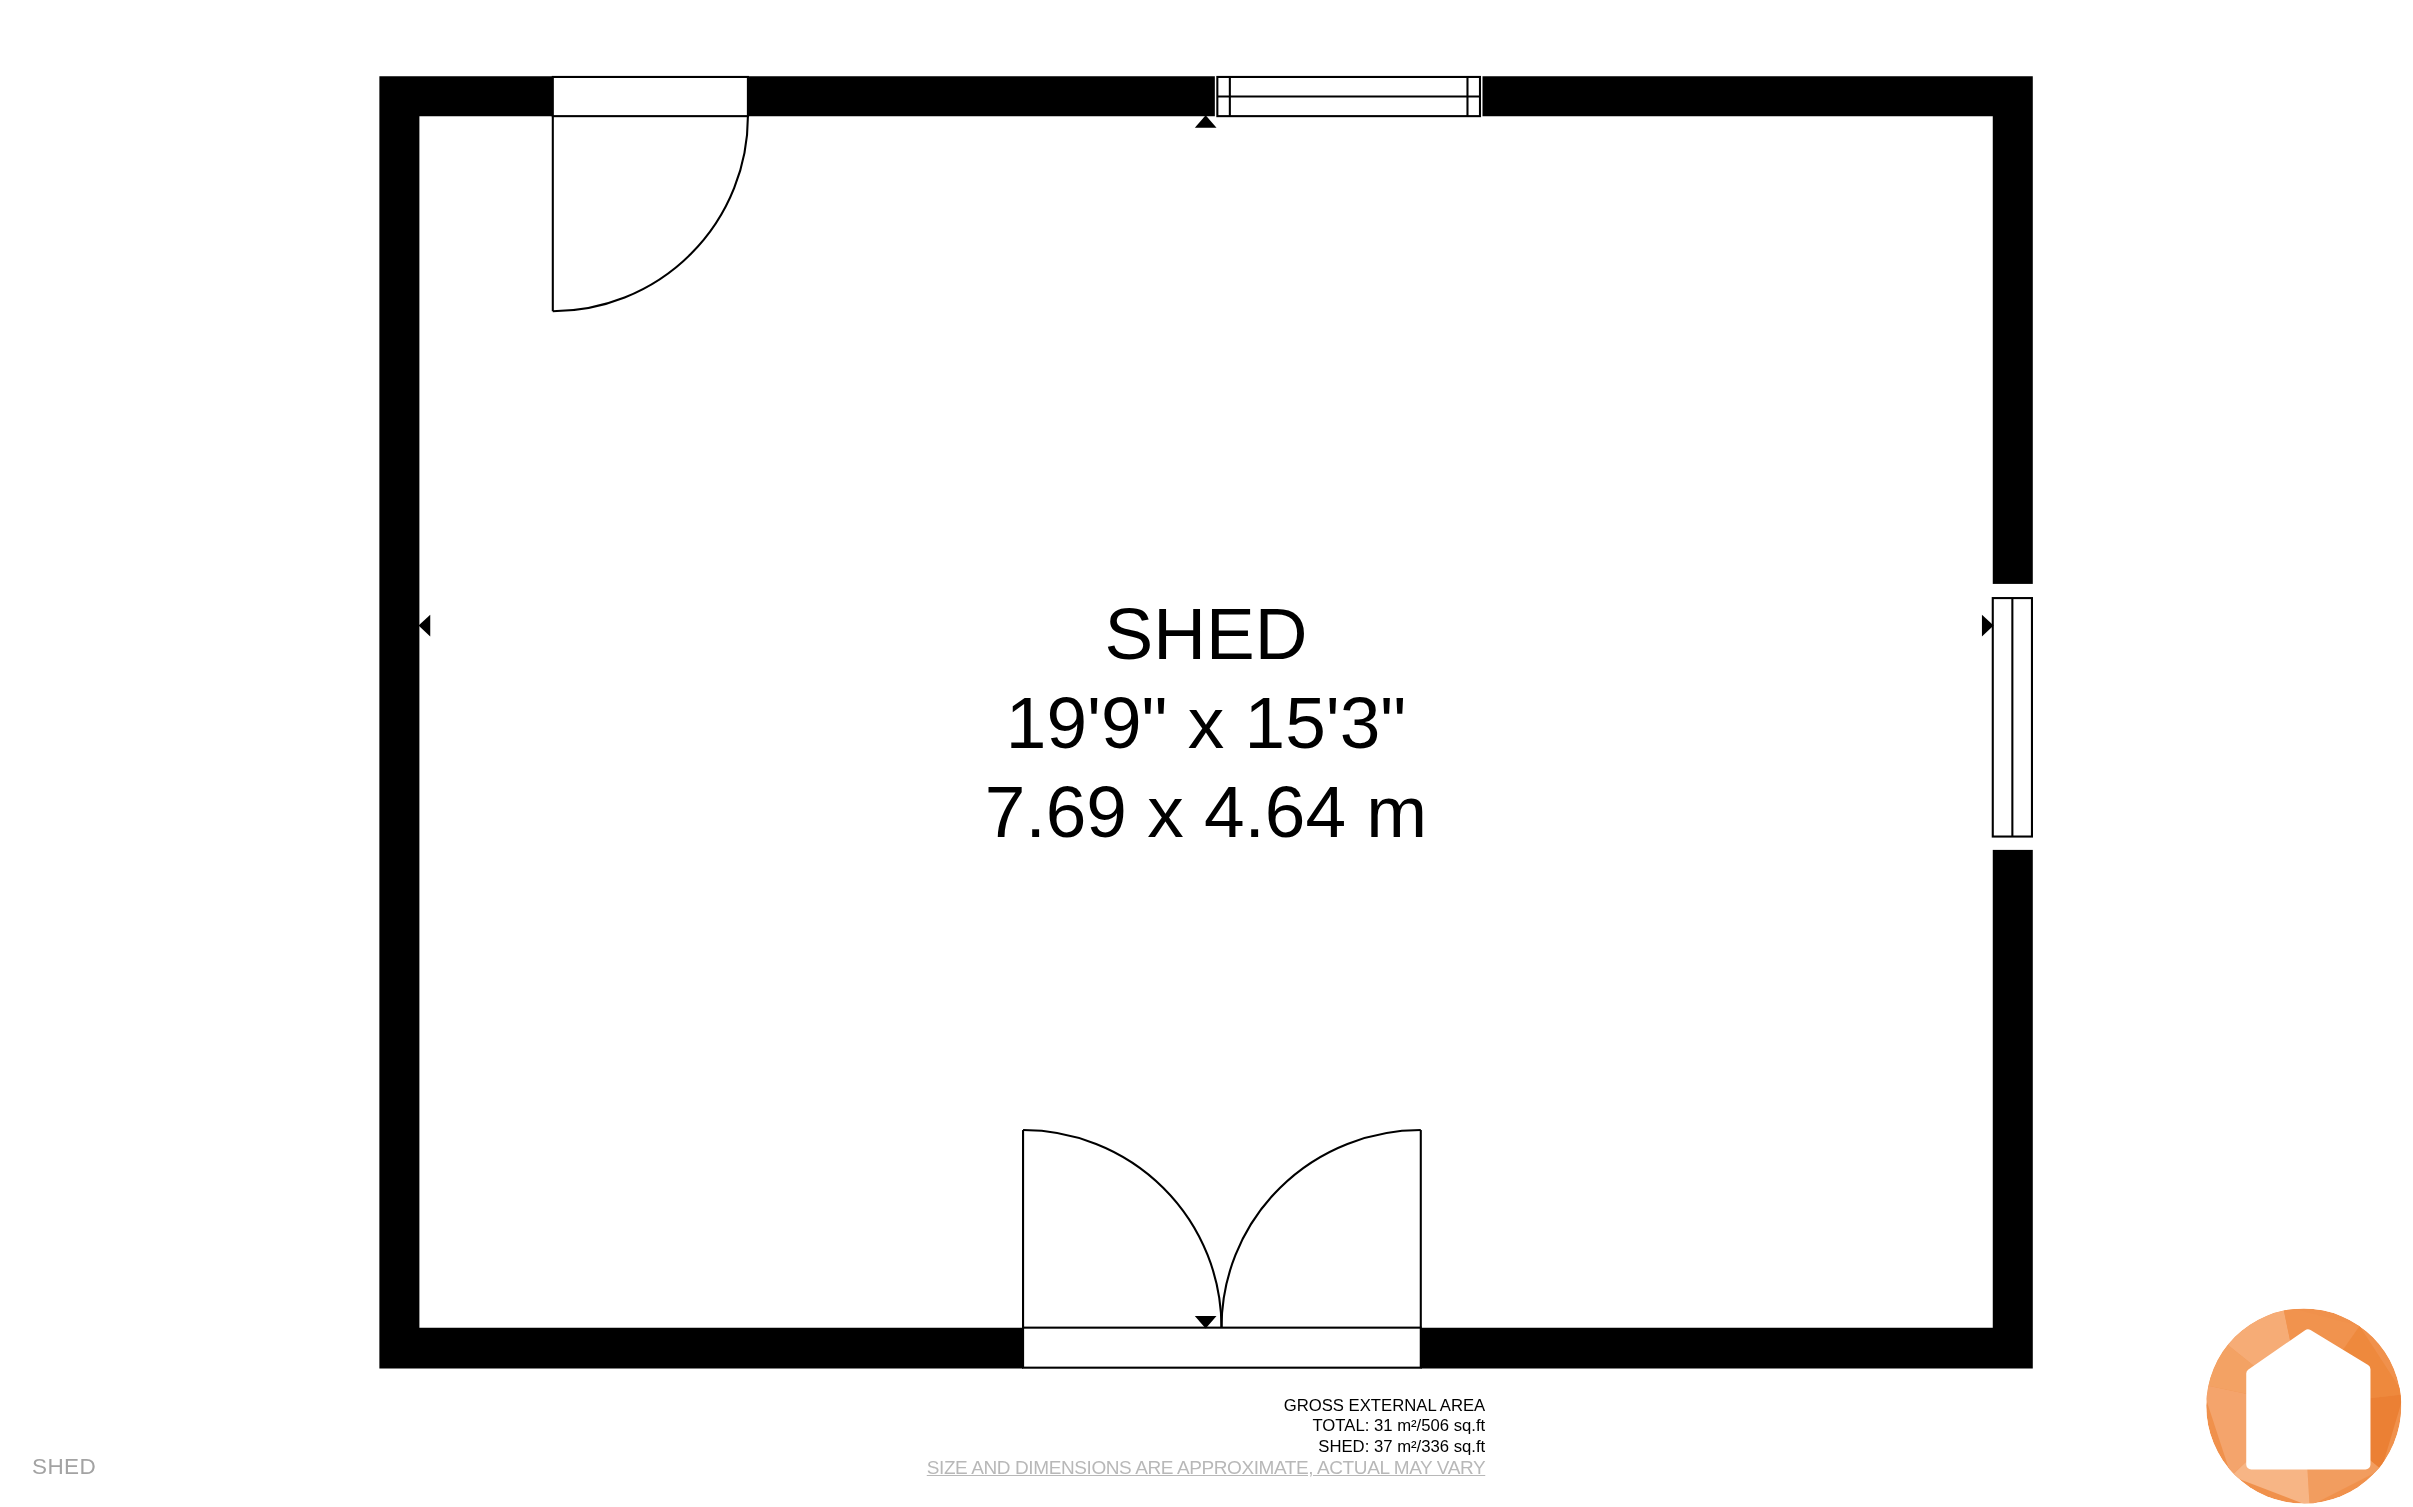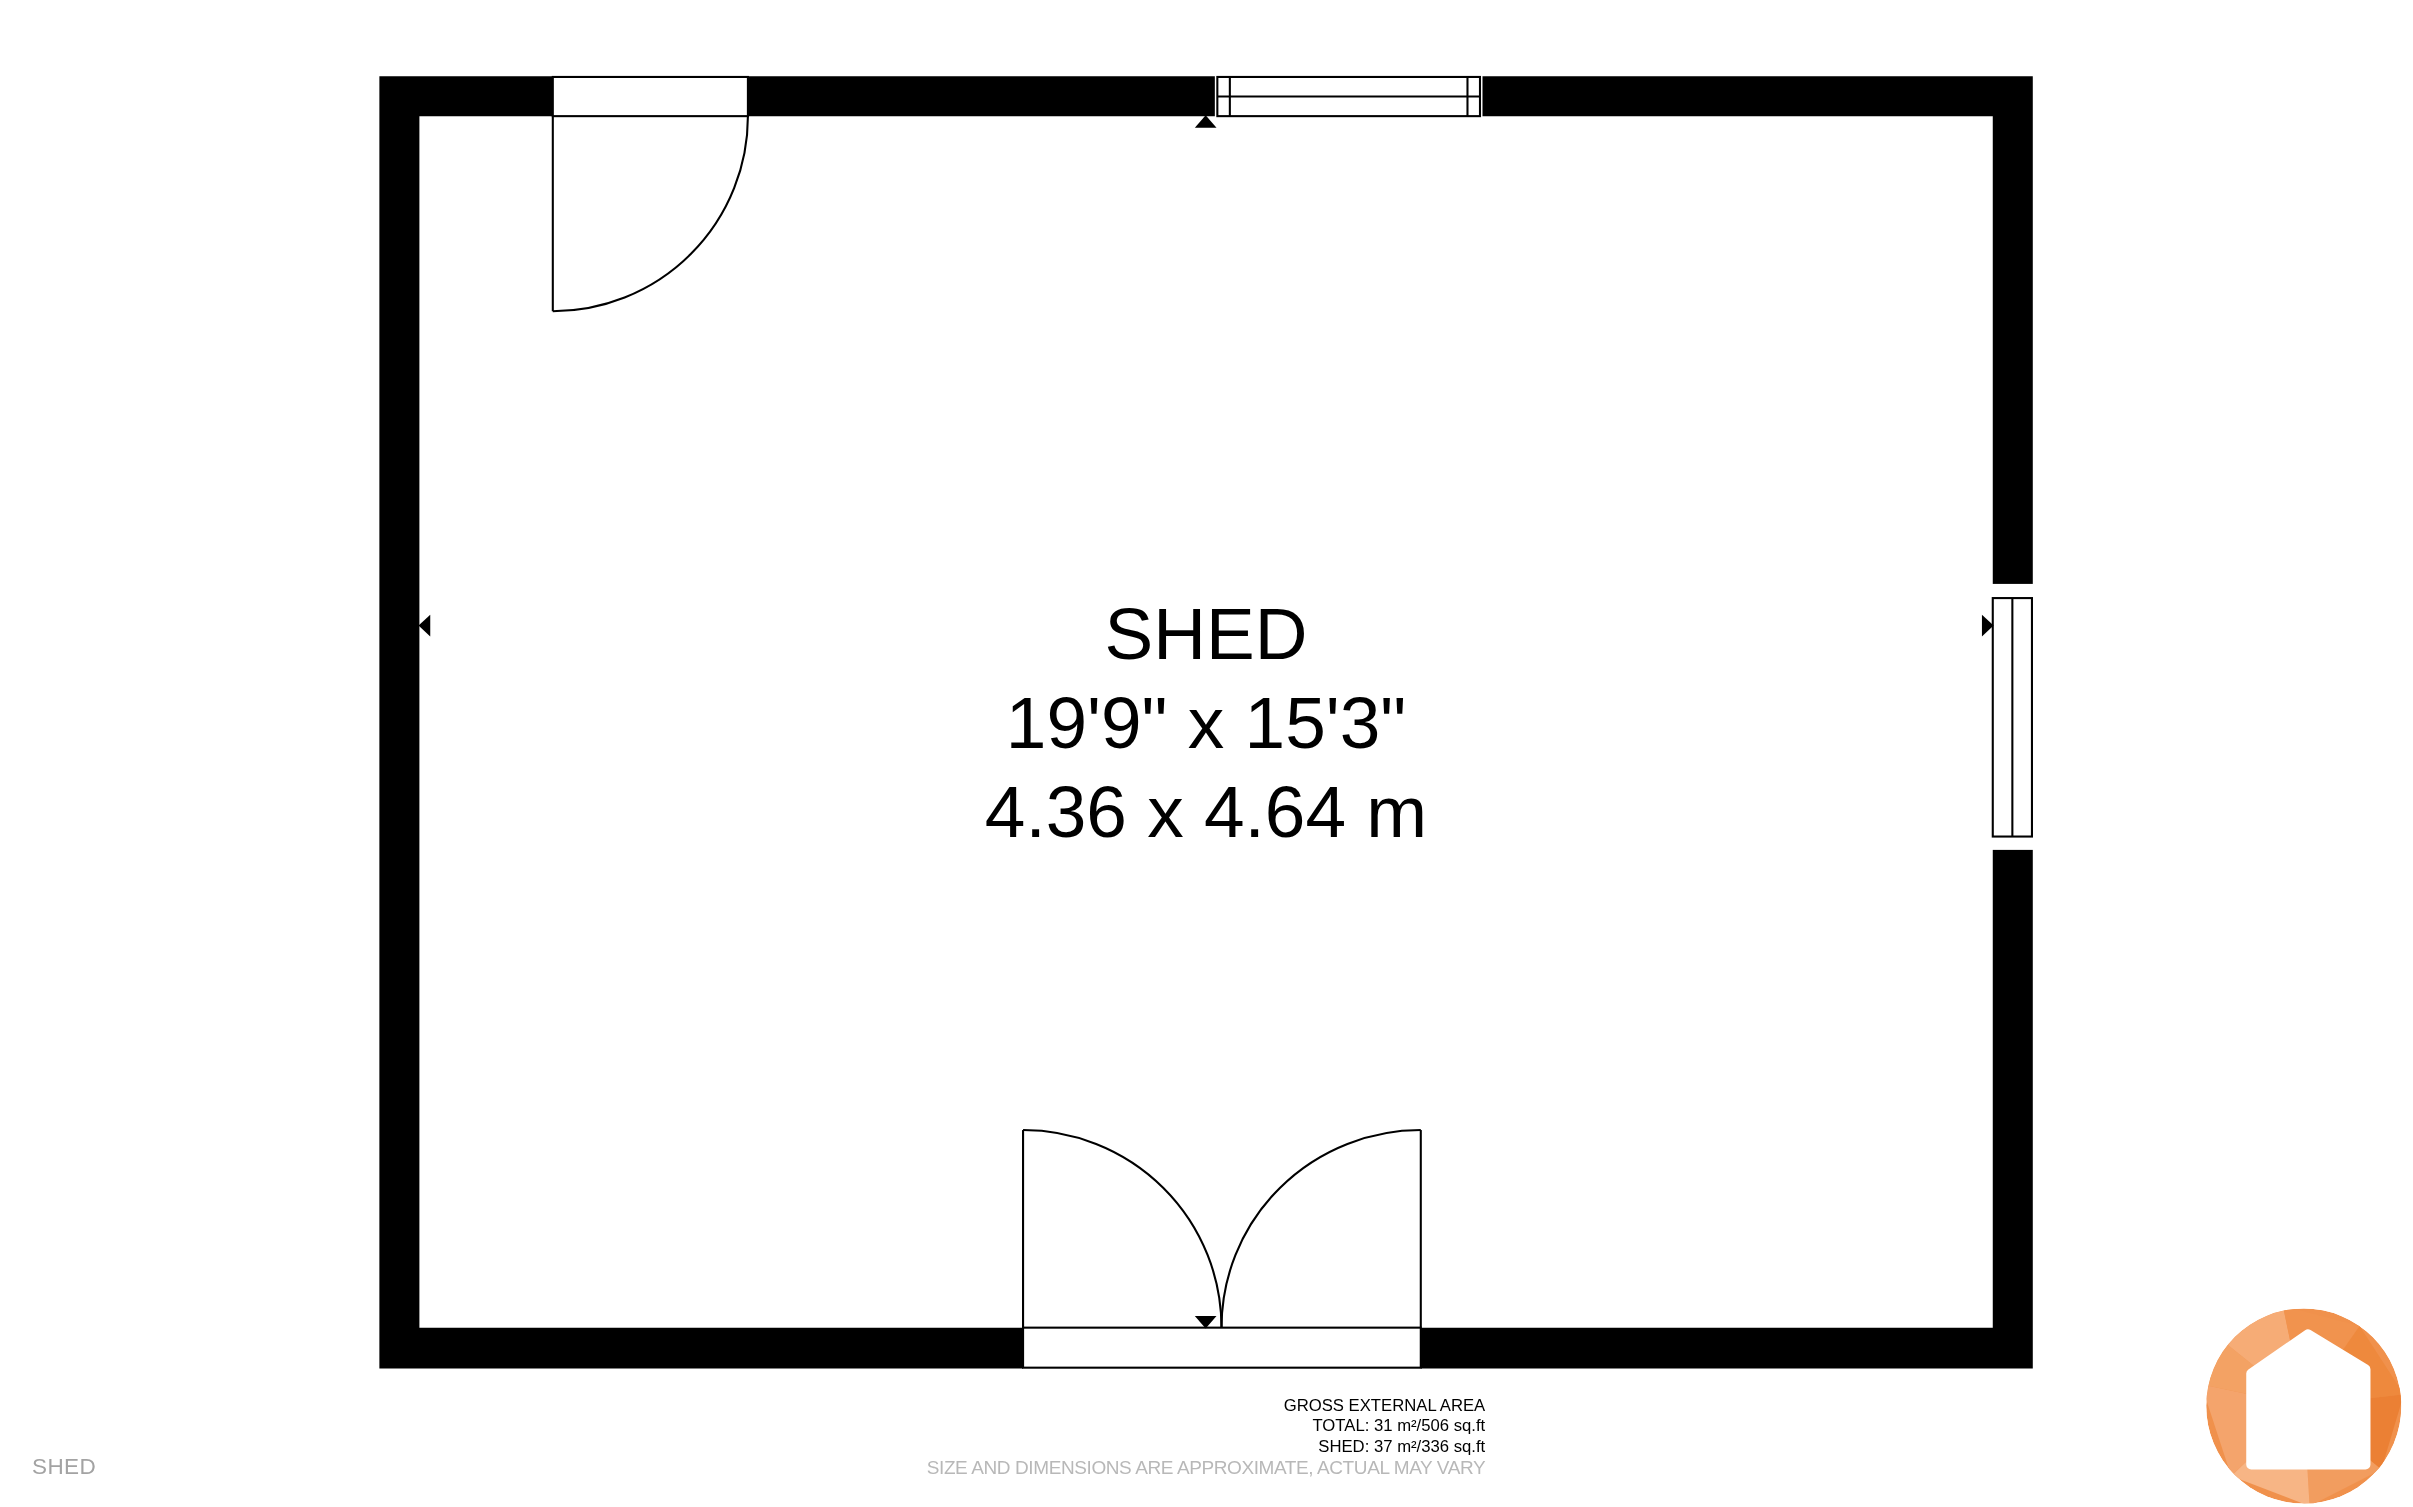--- a/index.html
+++ b/index.html
@@ -21,21 +21,21 @@
     position:absolute;left:1206px;top:589px;transform:translateX(-50%);
     text-align:center;color:#000;font-size:73px;line-height:89px;
     white-space:nowrap;
   }
   .footer{
     position:absolute;left:1206px;top:1396px;transform:translateX(-50%);
     text-align:right;color:#000;font-size:16.7px;line-height:20.4px;
     white-space:nowrap;
   }
   .footer .disclaimer{
-    color:var(--disclaimer-color);font-size:19px;letter-spacing:-0.4px;line-height:22px;
+    color:var(--disclaimer-color);font-size:19px;letter-spacing:-0.4px;line-height:22px;text-decoration:underline;
   }
   .watermark{
     position:absolute;left:32px;top:1454px;color:var(--watermark-color);
     font-size:22.5px;letter-spacing:0.4px;
   }
 </style>
 </head>
 <body style="--wall-color: #000000; --disclaimer-color: #b8b8b8; --watermark-color: #a3a3a3; --logo-base: #f0914c; --logo-dark: #eb8034; --logo-light: #f7b585;">
 
 <svg class="plan" width="2413" height="1508" viewBox="0 0 2894 1808">
@@ -99,21 +99,21 @@
       <polygon points="2763,1686 2770,1806 2676,1770" fill="#f7b585"></polygon>
       <polygon points="2763,1686 2676,1770 2640,1660" fill="#f4a46c"></polygon>
     </g>
     <path fill="#ffffff" stroke="#ffffff" stroke-width="12" stroke-linejoin="round" d="M2700,1647 L2768,1600 L2837,1642 L2837,1756 L2700,1756 Z"></path>
   </g>
 </svg>
 
 <div class="room-label">
   <div>SHED</div>
   <div>19'9" x 15'3"</div>
-  <div>4.36 x 4.64 m</div>
+  <div>7.69 x 4.64 m</div>
 </div>
 
 <div class="footer">
   <div>GROSS EXTERNAL AREA</div>
   <div>TOTAL: 31 m²/506 sq.ft</div>
   <div>SHED: 37 m²/336 sq.ft</div>
   <div class="disclaimer">SIZE AND DIMENSIONS ARE APPROXIMATE, ACTUAL MAY VARY</div>
 </div>
 
 <div class="watermark">SHED</div>

